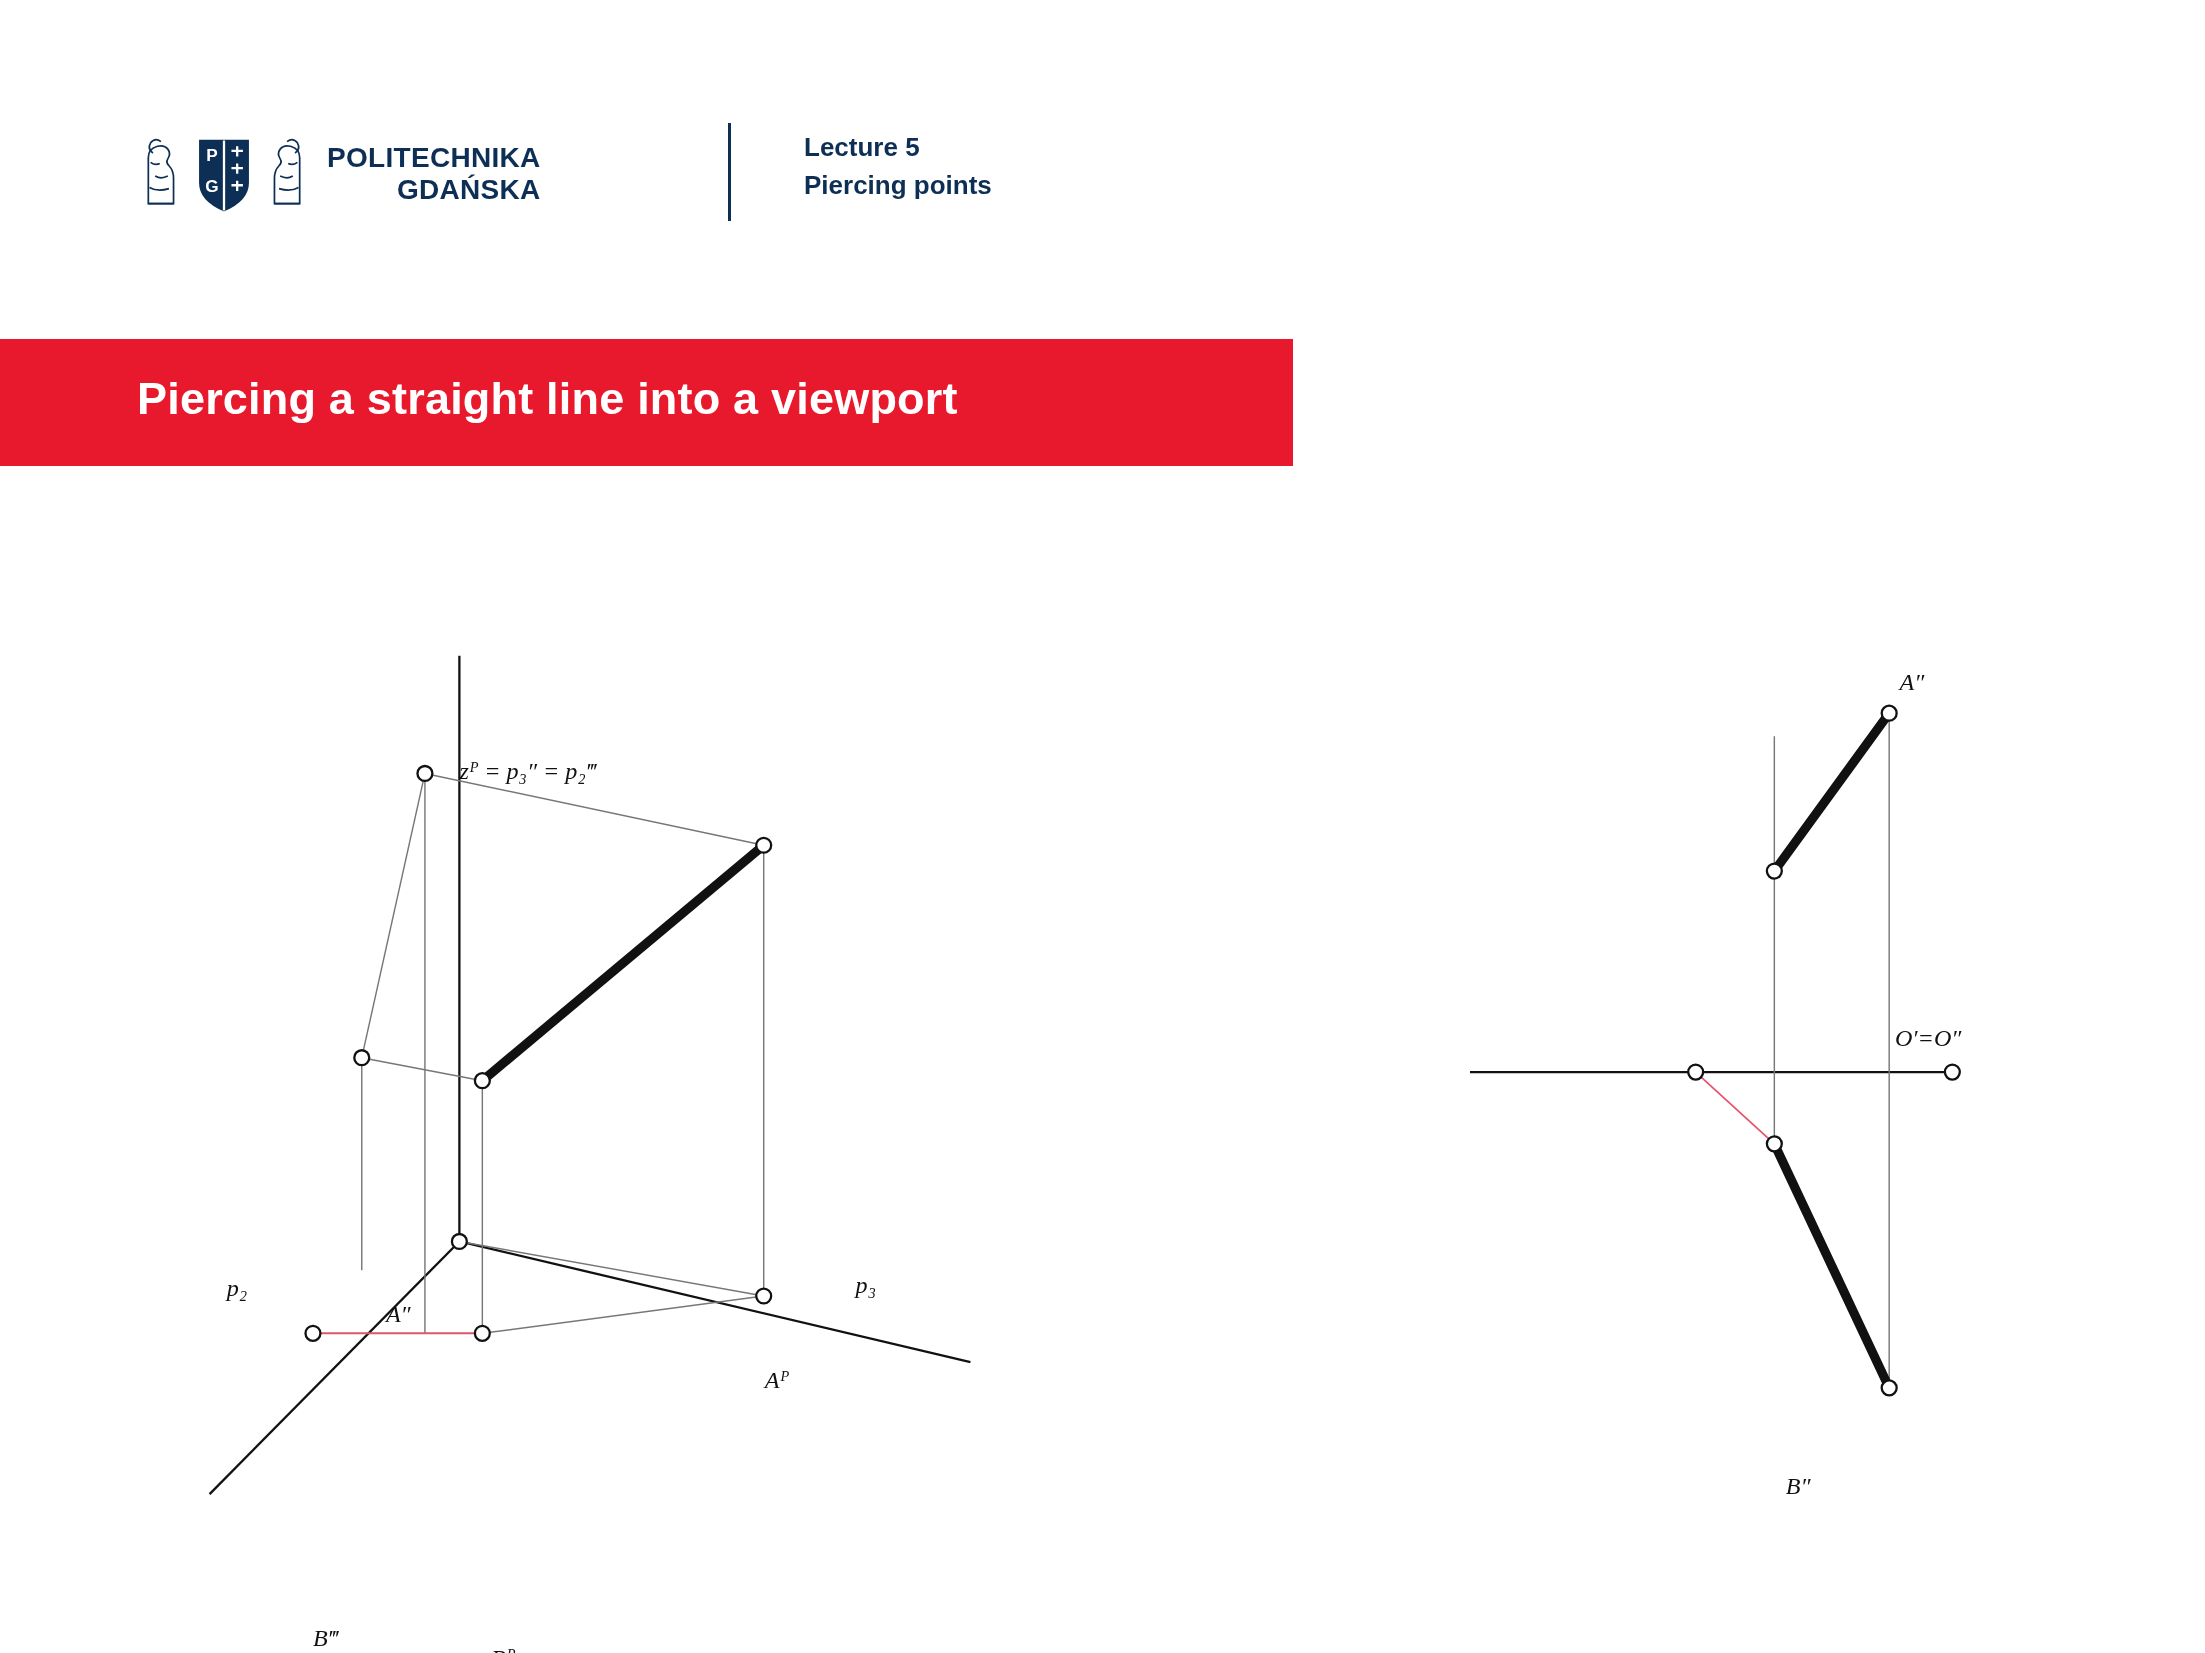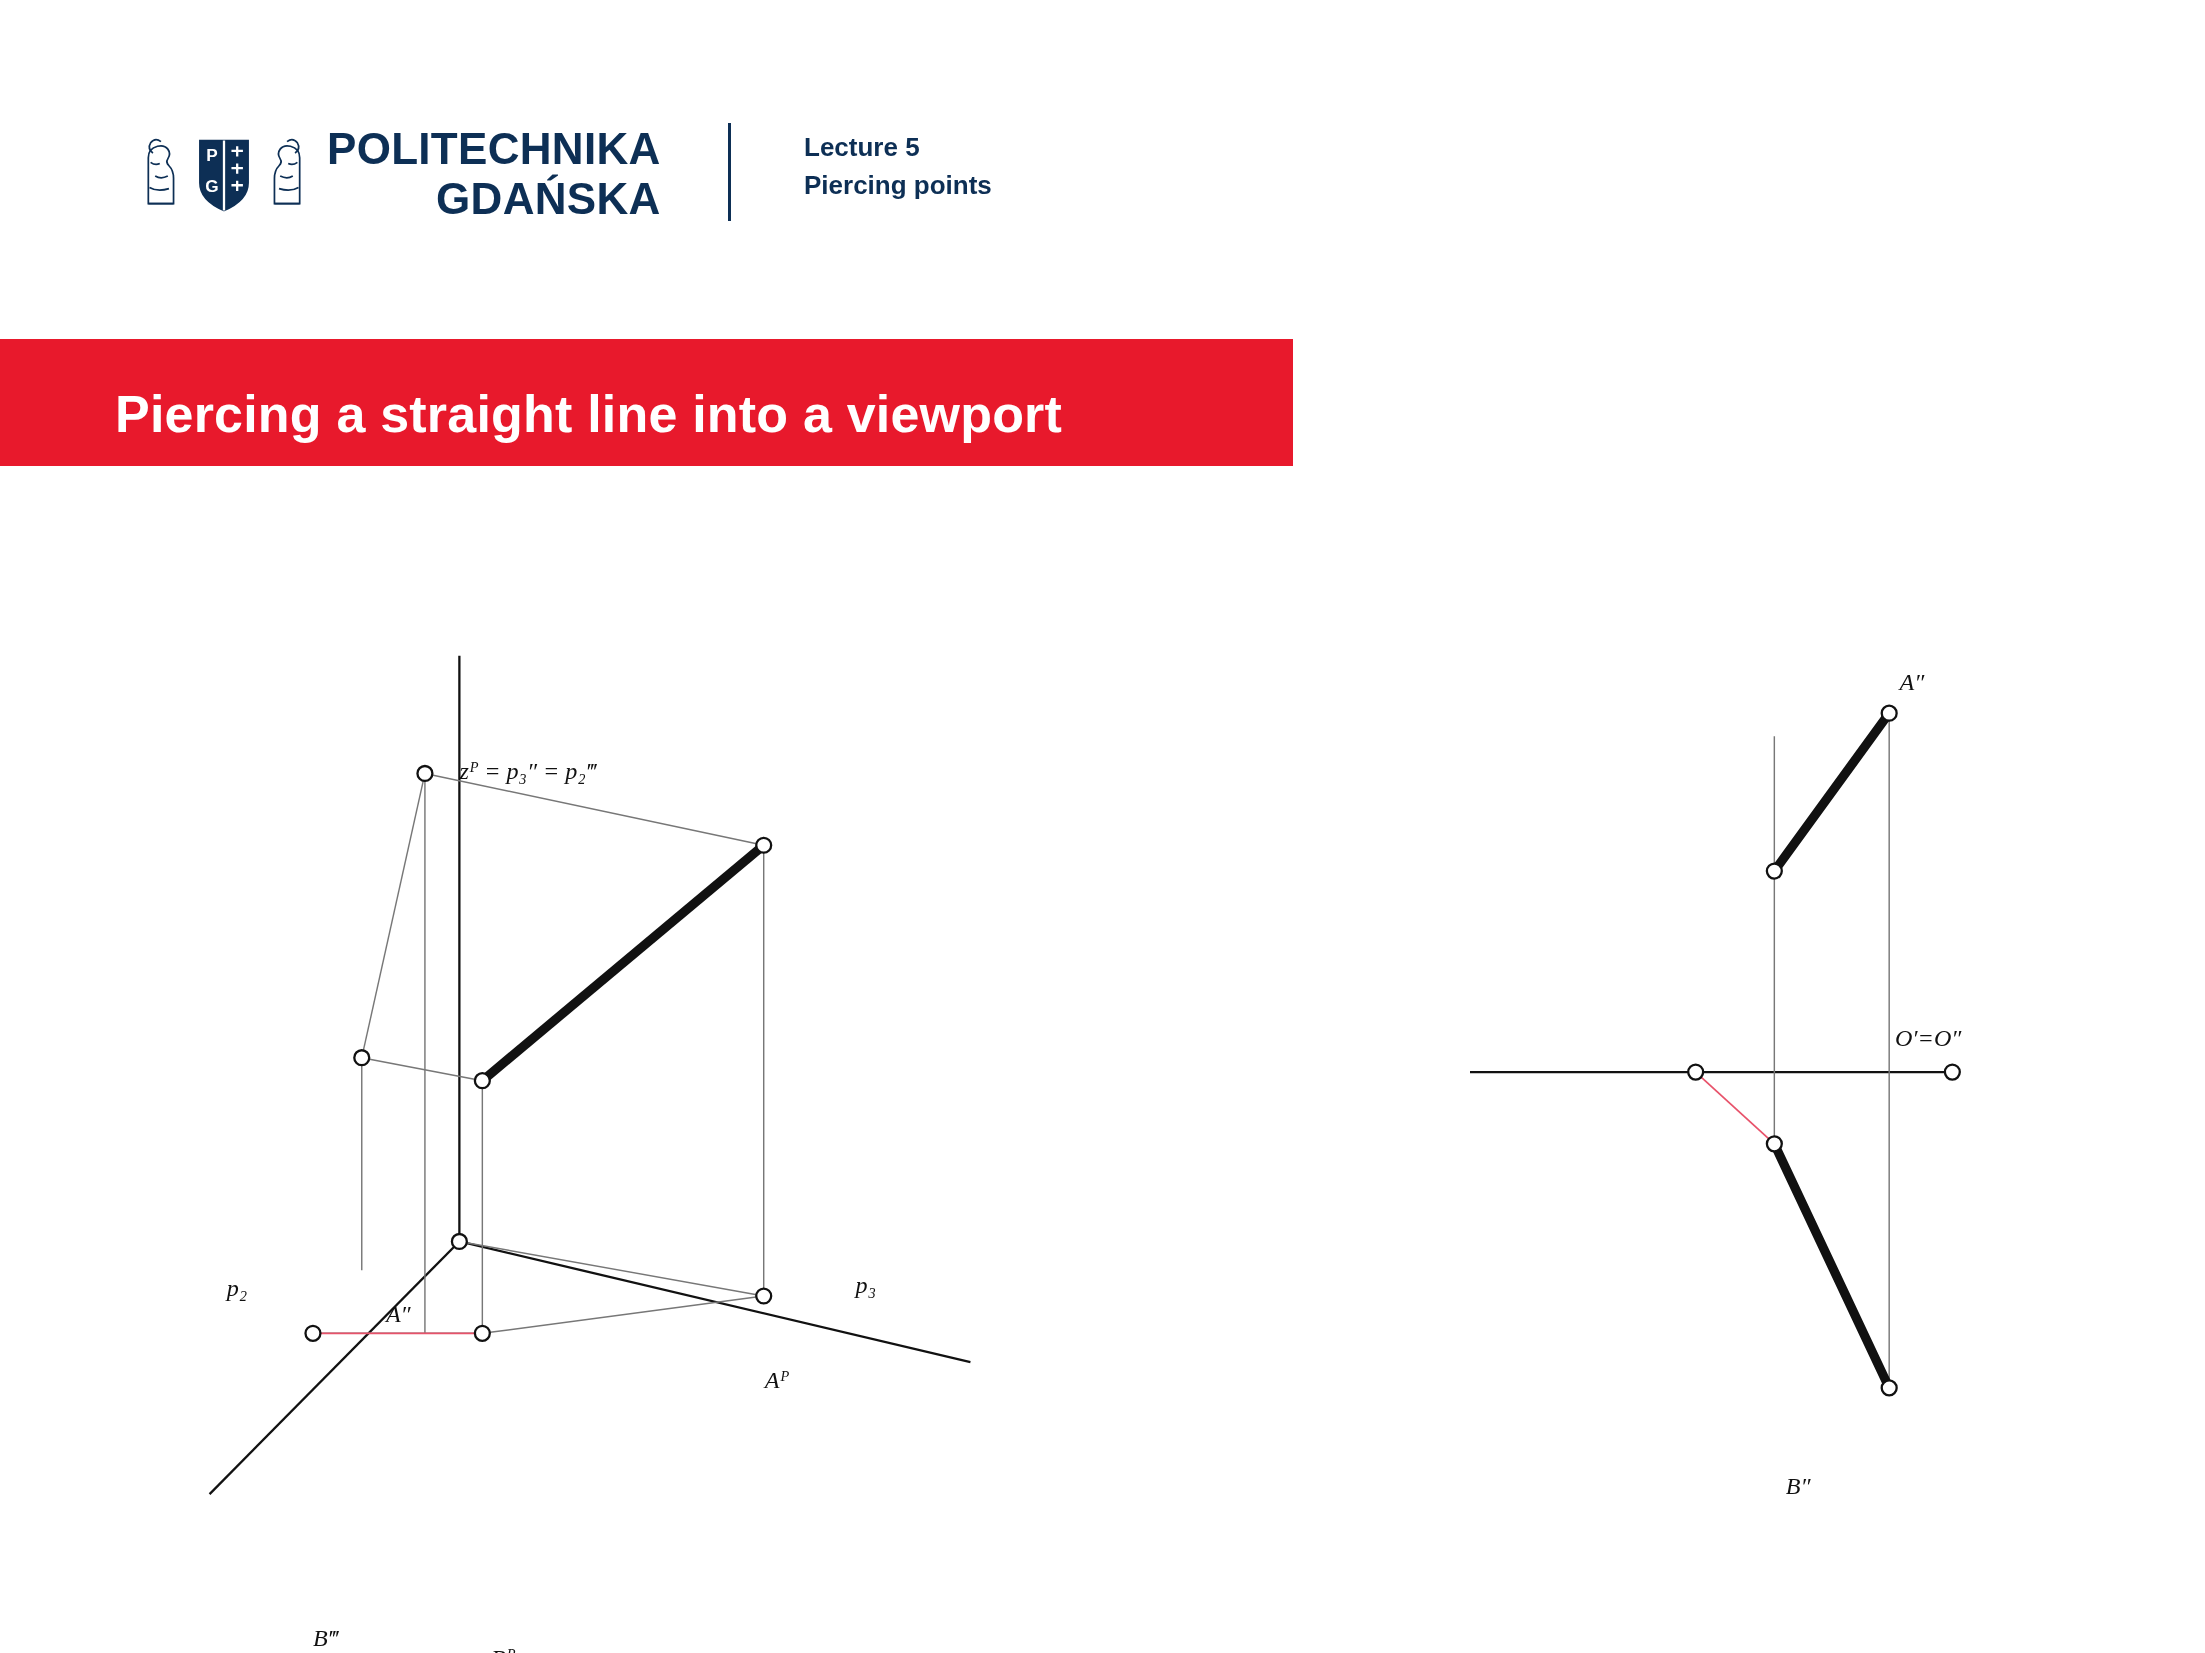--- a/index.html
+++ b/index.html
@@ -31,21 +31,21 @@
   }
   #crest {
     width: 172px;
     height: 101px;
     position: relative;
   }
   #logo-text {
     margin-left: 17px;
     color: #0d2f55;
     font-weight: bold;
-    font-size: 44px;
+    font-size: 28px;
     line-height: 1.12;
     text-align: right;
     letter-spacing: 0.3px;
   }
   #divider {
     position: absolute;
     left: 728px;
     top: 123px;
     width: 2.9px;
     height: 98px;
@@ -65,27 +65,26 @@
   #title-bar {
     position: absolute;
     left: 0;
     top: 339px;
     width: 1293px;
     height: 127px;
     background: #e8192c;
   }
   #title-text {
     position: absolute;
-    left: 115px;
+    left: 137px;
     top: 34px;
     color: #ffffff;
     font-weight: bold;
-    font-size: 52px;
+    font-size: 45px;
     letter-spacing: 0.2px;
-    margin-top: 11px;
   }
 
   
   #figures {
     position: absolute;
     left: 0;
     top: 466px;
     width: 2205px;
     height: 1188px;
   }

